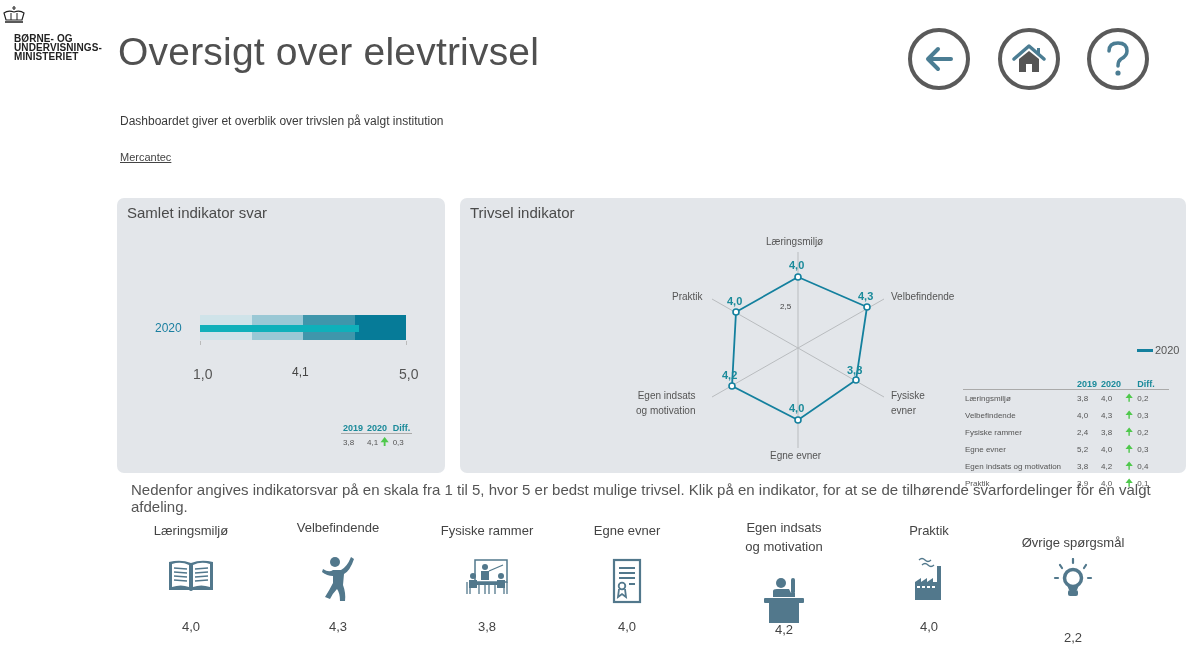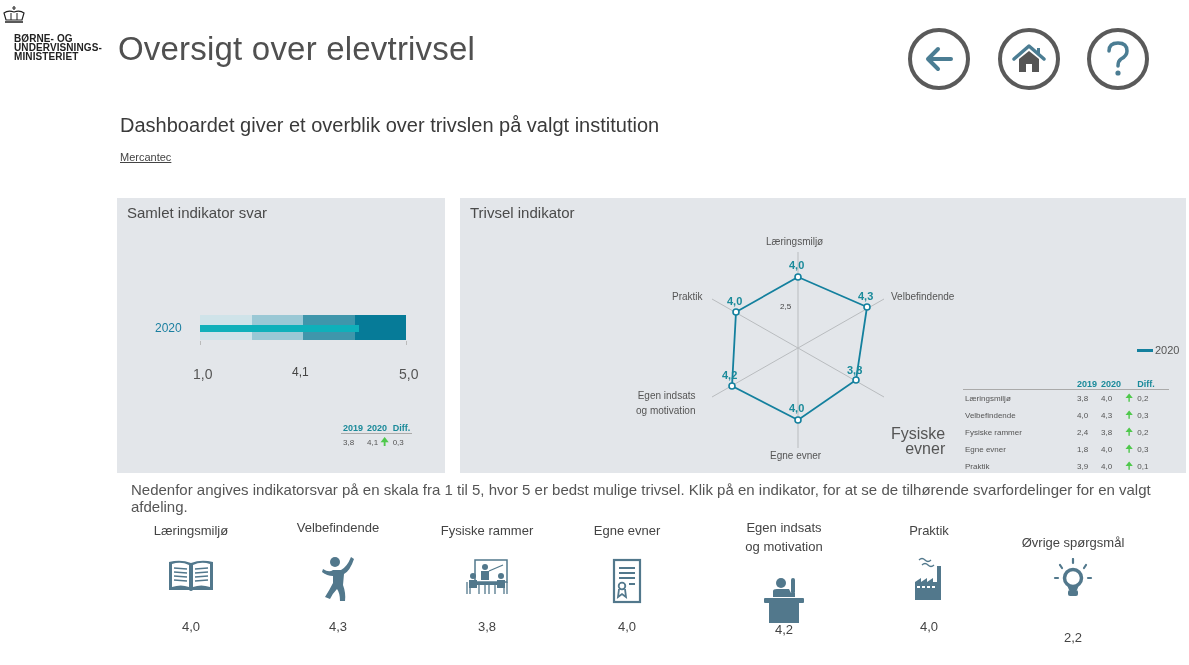--- a/index.html
+++ b/index.html
@@ -5,33 +5,33 @@
   * { box-sizing: border-box; margin: 0; padding: 0; }
   html, body { width: 1189px; height: 665px; background: #ffffff; overflow: hidden; }
   body { font-family: "Liberation Sans", "DejaVu Sans", sans-serif; color: #444; position: relative; }
 
   .abs { position: absolute; }
 
   
   .crown { left: 2px; top: 6px; width: 24px; height: 18px; }
   .ministry { left: 14px; top: 34px; font-size: 10px; line-height: 9px; font-weight: bold; color: #222; letter-spacing: 0.1px; }
   .ministry span { display: block; }
-  .page-title { left: 118px; top: 30px; font-size: 33px; color: #505050; font-weight: normal; letter-spacing: 0.2px; }
+  .page-title { left: 118px; top: 30px; font-size: 39px; color: #505050; font-weight: normal; letter-spacing: 0.2px; }
 
   .nav-btn { top: 28px; width: 62px; height: 62px; border: 4px solid #5a5a5a; border-radius: 50%; background: #fff; display: flex; align-items: center; justify-content: center; cursor: pointer; }
   .nav-btn svg { display: block; }
   .nav-back { left: 908px; }
   .nav-home { left: 998px; }
   .nav-help { left: 1087px; }
 
-  .subtitle { left: 120px; top: 114px; font-size: 20px; color: #3a3a3a; }
+  .subtitle { left: 120px; top: 114px; font-size: 12px; color: #3a3a3a; }
   .inst-link { left: 120px; top: 151px; font-size: 11px; color: #444; text-decoration: underline; cursor: pointer; }
 
   
-  .panel { background: #e3e6ea; }
+  .panel { background: #e3e6ea; border-radius: 7px; }
   .panel-1 { left: 117px; top: 198px; width: 328px; height: 275px; }
   .panel-2 { left: 460px; top: 198px; width: 726px; height: 275px; }
   .panel-title { position: absolute; left: 10px; top: 6px; font-size: 15px; color: #4a4a4a; }
 
   
   .bullet-year { left: 38px; top: 123px; font-size: 12px; color: #1a7fa0; }
   .band { position: absolute; top: 117px; height: 25px; }
   .bar-inner { position: absolute; top: 127px; height: 7px; background: #0fb0ba; }
   .axis-tick { position: absolute; top: 143px; width: 1px; height: 4px; background: #bbb; }
   .axis-lbl { position: absolute; top: 168px; font-size: 14px; color: #555; }
@@ -160,21 +160,21 @@
   <div class="abs" style="left:329px;top:61px;font-size:11px;font-weight:bold;color:#1a8a9a;">4,0</div>
   <div class="abs" style="left:398px;top:92px;font-size:11px;font-weight:bold;color:#1a8a9a;">4,3</div>
   <div class="abs" style="left:387px;top:166px;font-size:11px;font-weight:bold;color:#1a8a9a;">3,8</div>
   <div class="abs" style="left:329px;top:204px;font-size:11px;font-weight:bold;color:#1a8a9a;">4,0</div>
   <div class="abs" style="left:262px;top:171px;font-size:11px;font-weight:bold;color:#1a8a9a;">4,2</div>
   <div class="abs" style="left:267px;top:97px;font-size:11px;font-weight:bold;color:#1a8a9a;">4,0</div>
   <div class="abs" style="left:320px;top:104px;font-size:8px;color:#444;">2,5</div>
 
   <div class="abs" style="left:306px;top:38px;font-size:10px;color:#555;">Læringsmiljø</div>
   <div class="abs" style="left:431px;top:93px;font-size:10px;color:#555;">Velbefindende</div>
-  <div class="abs" style="left:431px;top:190px;font-size:16px;color:#555;line-height:15px;text-align:right;margin-top:38px;">
+  <div class="abs" style="left:431px;top:190px;font-size:10px;color:#555;line-height:15px;text-align:left;">
     <div>Fysiske</div>
     <div>evner</div>
   </div>
   <div class="abs" style="left:310px;top:252px;font-size:10px;color:#555;">Egne evner</div>
   <div class="abs" style="left:176px;top:190px;font-size:10px;color:#555;line-height:15px;text-align:right;">
     <div>Egen indsats</div>
     <div>og motivation</div>
   </div>
   <div class="abs" style="left:212px;top:93px;font-size:10px;color:#555;">Praktik</div>
 
@@ -209,24 +209,31 @@
       </tr>
       <tr>
         <td class="lbl">Fysiske rammer</td>
         <td>2,4</td>
         <td>3,8</td>
         <td class="arrow-up">🠉</td>
         <td>0,2</td>
       </tr>
       <tr>
         <td class="lbl">Egne evner</td>
-        <td>1,8</td>
+        <td>5,2</td>
         <td>4,0</td>
         <td class="arrow-up">🠉</td>
         <td>0,3</td>
+      </tr>
+      <tr>
+        <td class="lbl">Egen indsats og motivation</td>
+        <td>3,8</td>
+        <td>4,2</td>
+        <td class="arrow-up">🠉</td>
+        <td>0,4</td>
       </tr>
       <tr>
         <td class="lbl">Praktik</td>
         <td>3,9</td>
         <td>4,0</td>
         <td class="arrow-up">🠉</td>
         <td>0,1</td>
       </tr>
     </tbody>
       </table>

